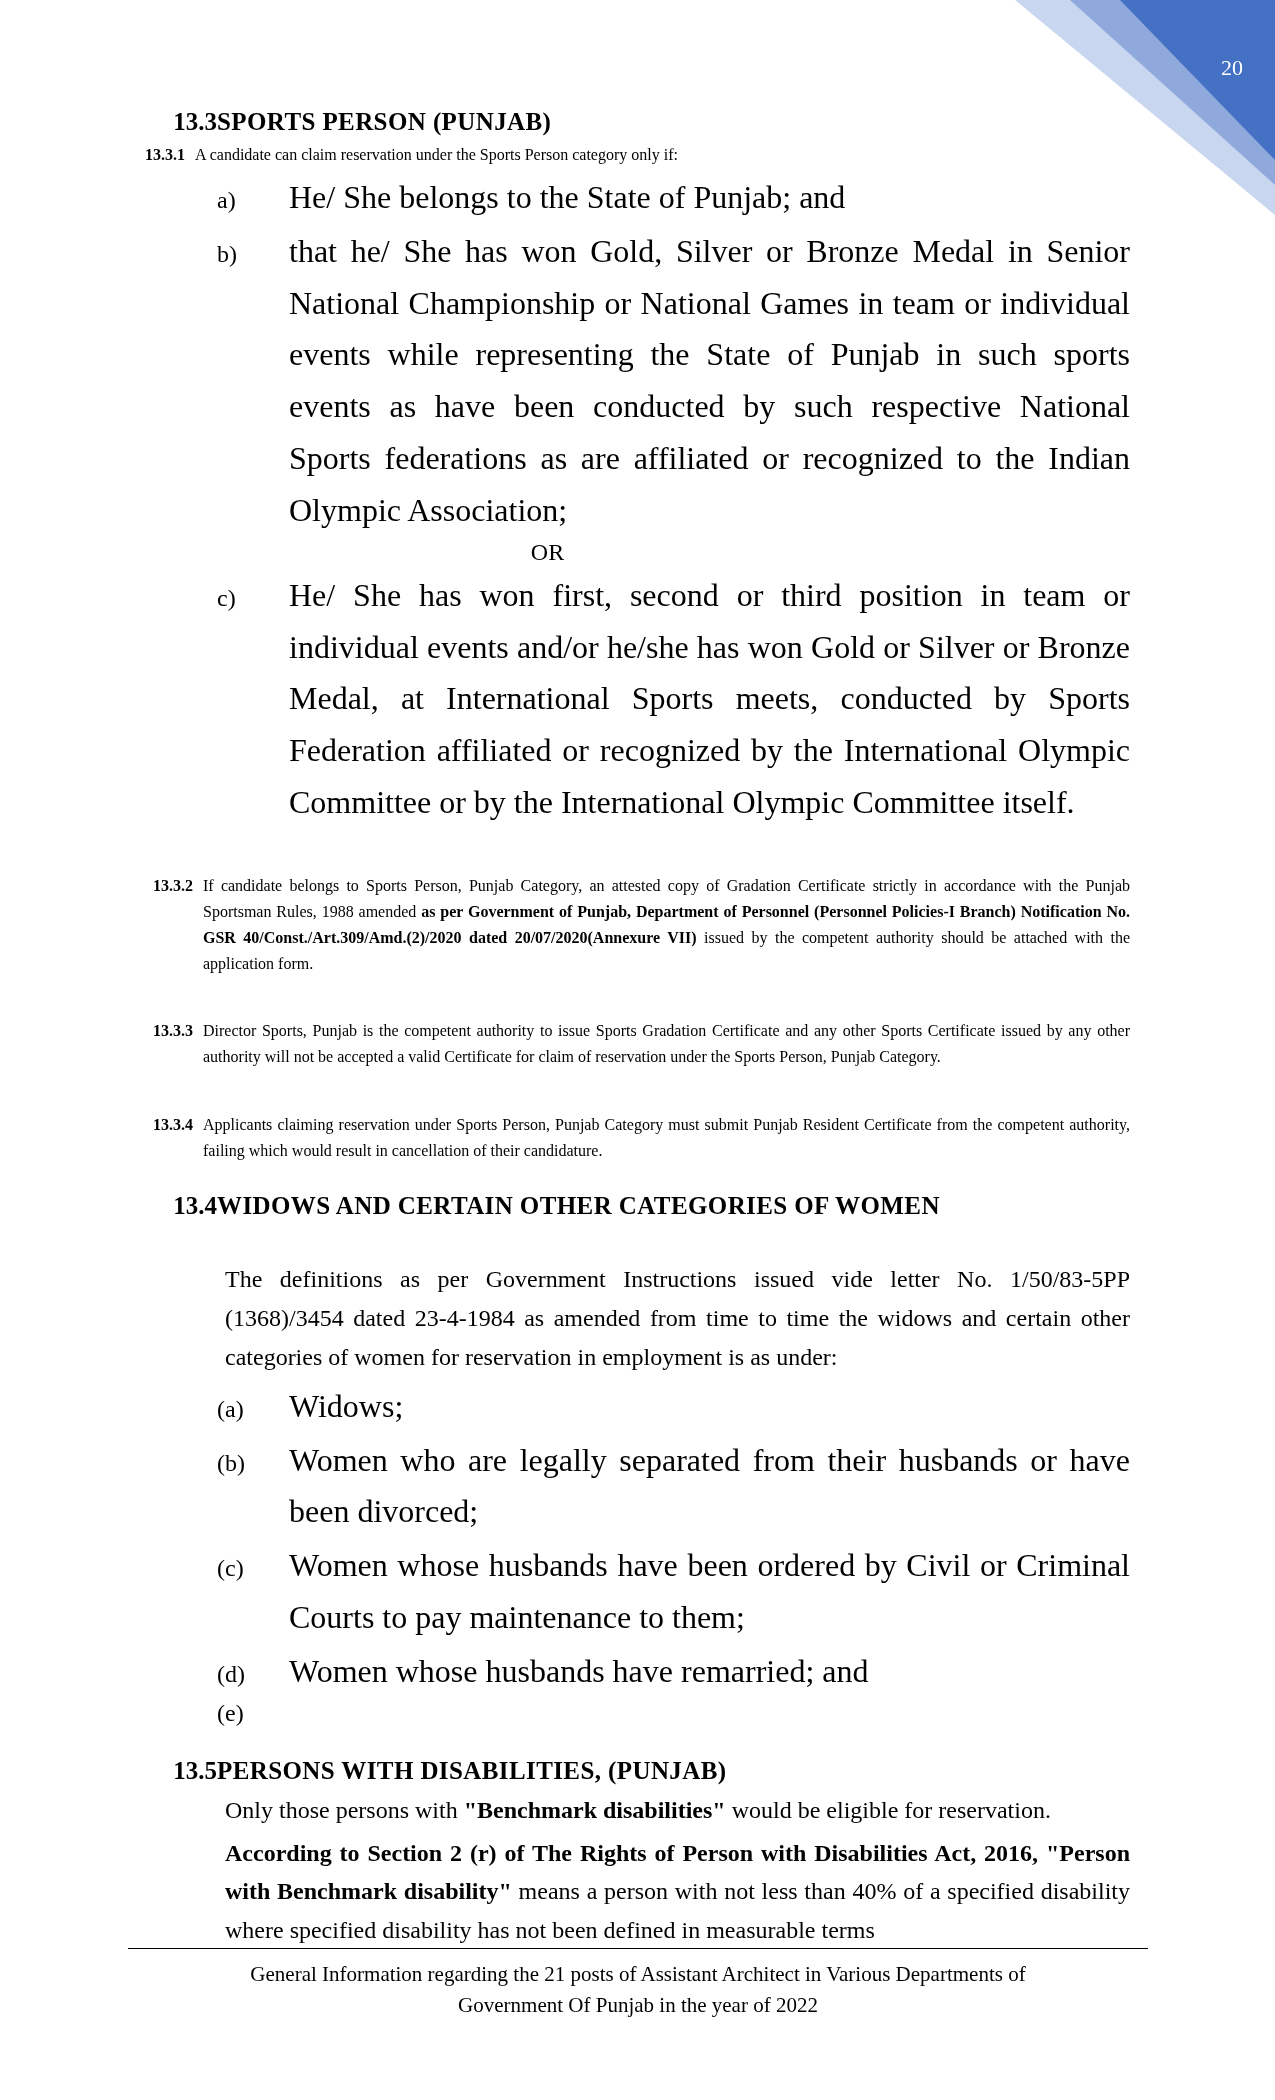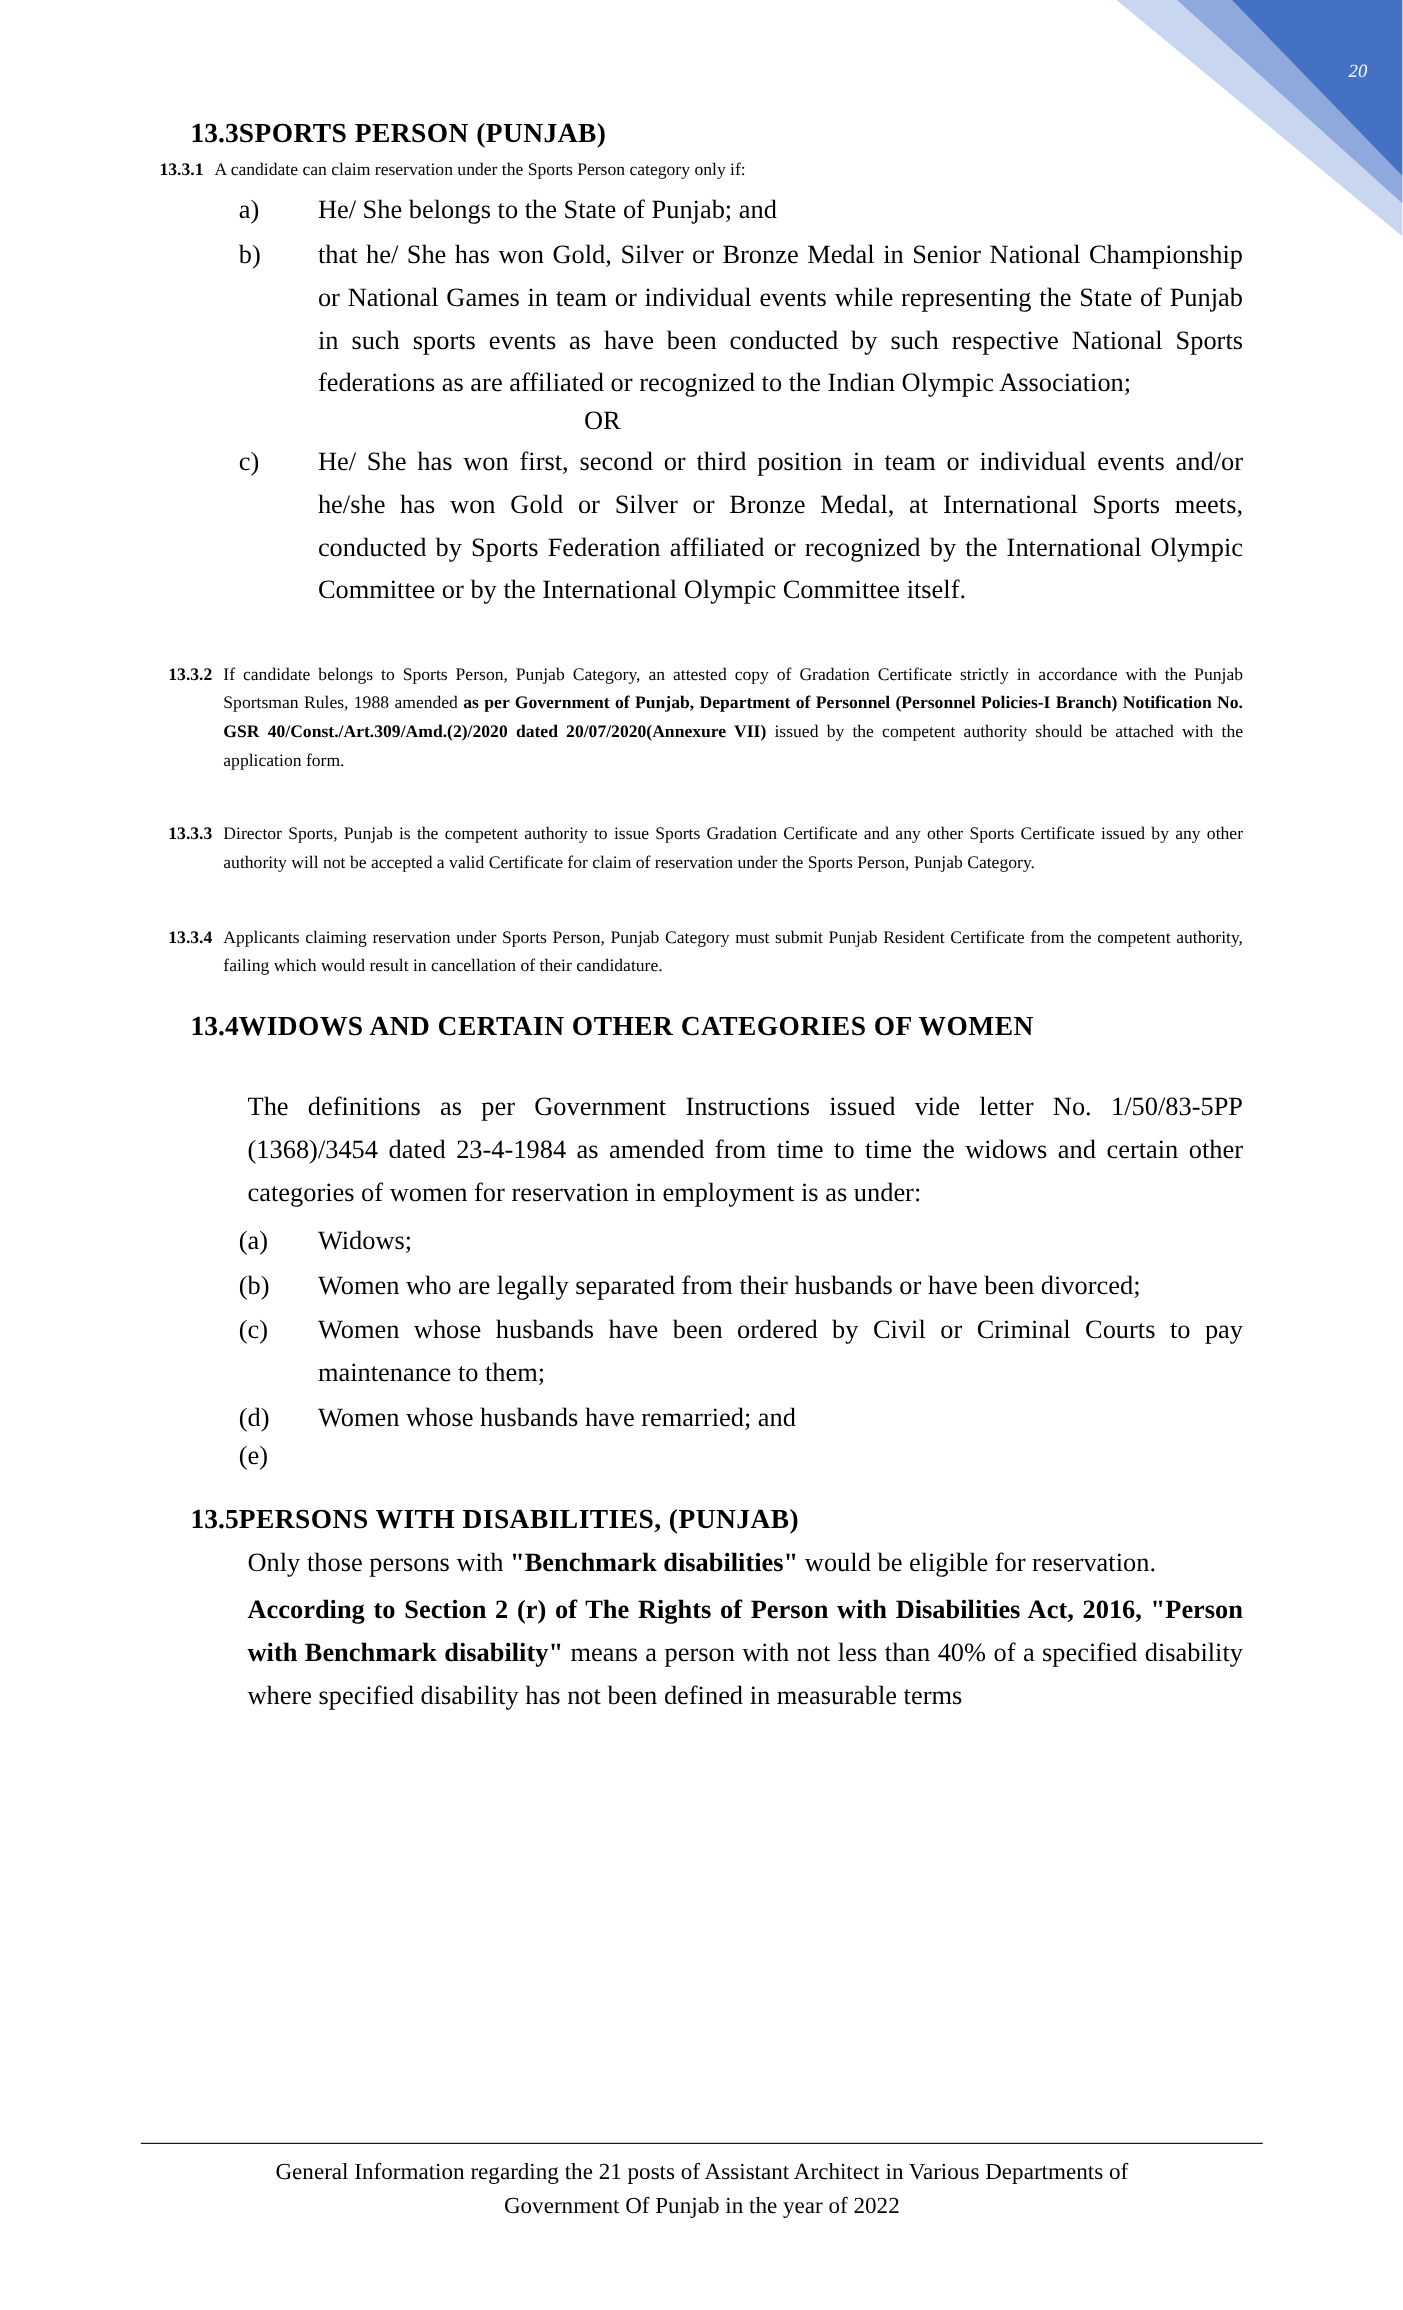--- a/index.html
+++ b/index.html
@@ -50,25 +50,24 @@
     right: 0;
     width: 0;
     height: 0;
     border-top: 160px solid #4571c4;
     border-left: 155px solid transparent;
   }
   .page-number {
     position: absolute;
     top: 55px;
     right: 32px;
-    font-size: 17px;
+    font-size: 22px;
     color: #ffffff;
     font-family: "Liberation Serif", serif;
     z-index: 5;
-    font-style: italic;
   }
 
   .page {
     position: absolute;
     left: 0;
     top: 0;
     width: 1275px;
     height: 2100px;
     padding: 0;
   }
@@ -132,21 +131,21 @@
     margin-bottom: 2px;
   }
   .letteritem .lbl {
     flex: 0 0 72px;
     padding-left: 72px;
     box-sizing: content-box;
     font-size: 24px;
   }
   .letteritem .txt {
     flex: 1 1 auto;
-    font-size: 24px;
+    font-size: 32px;
     line-height: 1.62;
     text-align: justify;
   }
   .letteritem .txt.justified {
     text-align: justify;
     text-align-last: left;
   }
   .or-line {
     text-align: center;
     font-size: 24px;

